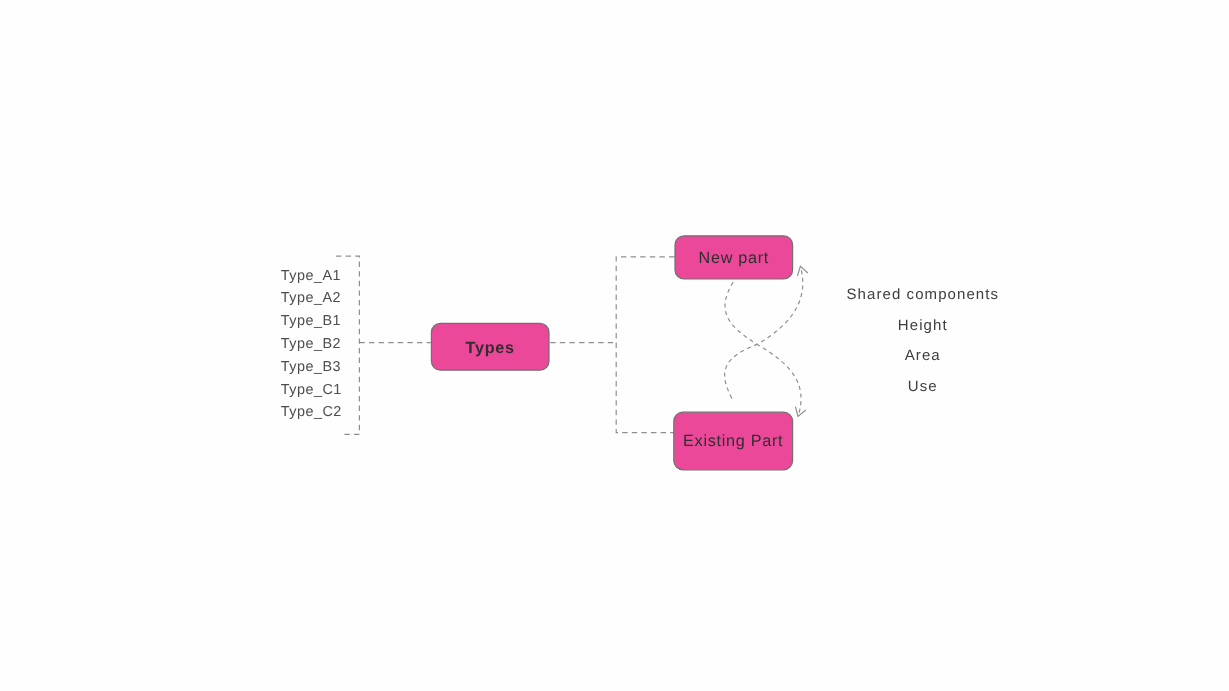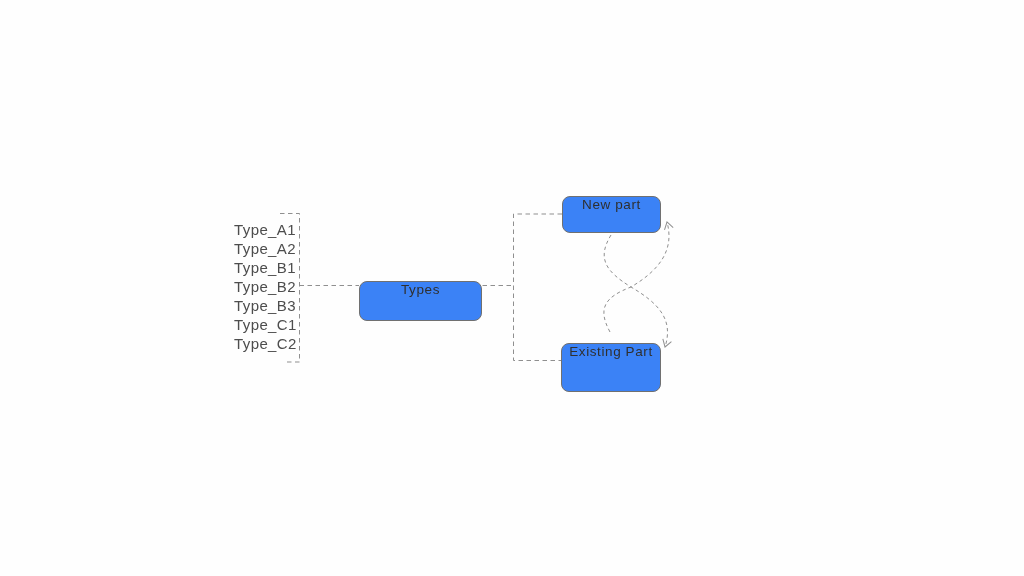--- a/index.html
+++ b/index.html
@@ -25,45 +25,47 @@
   .type-list {
     position: absolute;
     left: 234px;
     top: 220px;
     width: 60px;
   }
   .type-list .type-item {
     display: block;
     height: 19px;
     line-height: 19px;
-    font-size: 15px;
+    font-size: 12px;
     letter-spacing: 0.4px;
     color: #4d4d4d;
     white-space: nowrap;
   }
   .node {
     position: absolute;
-    background: #3b82f6;
+    background: #ec4899;
     border: 1px solid #707070;
     border-radius: 8px;
     display: flex;
+    align-items: center;
     justify-content: center;
     box-sizing: border-box;
   }
   .node .node-label {
     font-size: 13.5px;
     letter-spacing: 0.6px;
     color: #2f2f2f;
     white-space: nowrap;
   }
   .node-types {
     left: 359px;
-    top: 281px;
-    width: 123px;
+    top: 269px;
+    width: 99px;
     height: 40px;
+    font-weight: bold;
   }
   .node-new-part {
     left: 562px;
     top: 196px;
     width: 99px;
     height: 37px;
   }
   .node-existing-part {
     left: 561px;
     top: 343px;
@@ -127,14 +129,20 @@
   </div>
 
   <div class="node node-new-part">
     <span class="node-label">New part</span>
   </div>
 
   <div class="node node-existing-part">
     <span class="node-label">Existing Part</span>
   </div>
 
+  <div class="attr-list">
+    <span class="attr-item">Shared components</span>
+    <span class="attr-item">Height</span>
+    <span class="attr-item">Area</span>
+    <span class="attr-item">Use</span>
+  </div>
 
 </div>
 
 </body></html>

